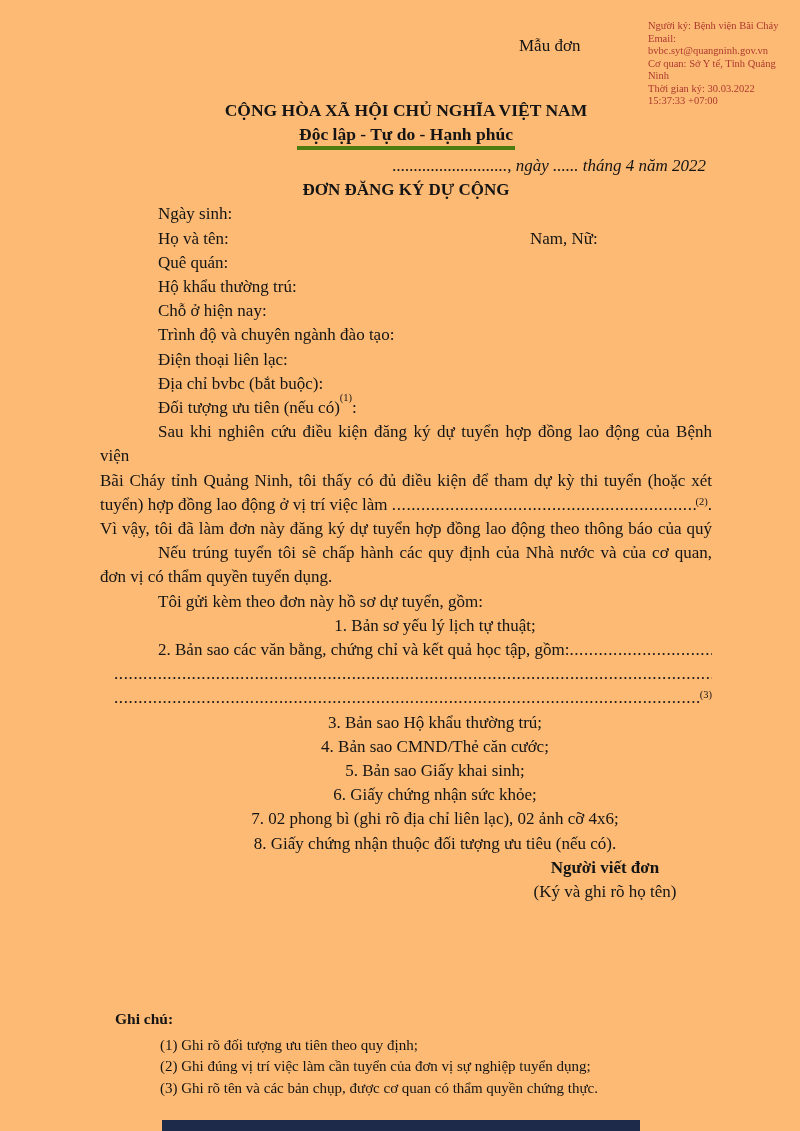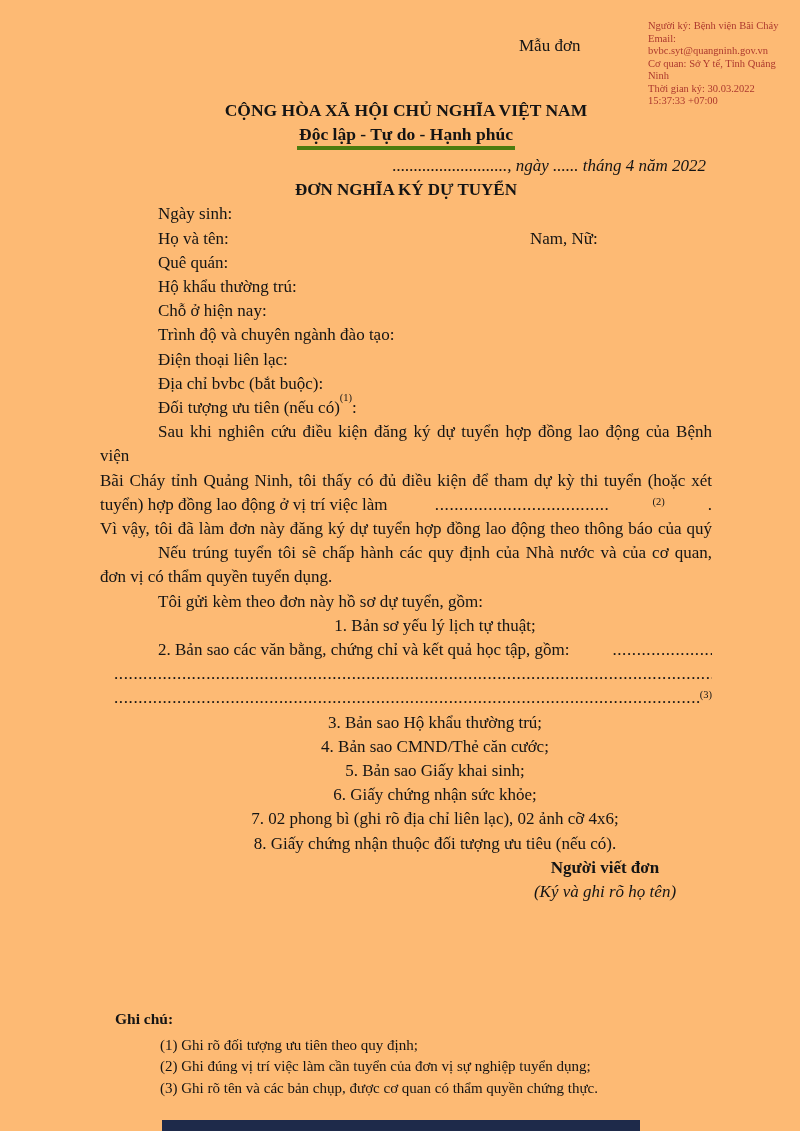--- a/index.html
+++ b/index.html
@@ -20,28 +20,28 @@
   .date{text-align:right;font-style:italic;padding-right:6px;}
   .title{text-align:center;font-weight:bold;}
   .fieldrow{position:relative;padding-left:58px;}
   .gender{position:absolute;left:430px;top:0;}
   sup,.sup{font-size:10.5px;position:relative;top:-5px;line-height:0;}
   .jline{text-align:justify;text-align-last:justify;}
   .ind{text-indent:58px;}
   .para{margin:0;text-align:justify;text-indent:58px;}
   .commit{margin:0;text-align:justify;text-indent:17px;}
   .item{padding-left:58px;text-align:center;}
-  .flexrow{display:flex;align-items:baseline;gap:43px;}
+  .flexrow{display:flex;align-items:baseline;}
   .flexrow .lead{white-space:pre;padding-left:58px;}
   .p1l3-text{white-space:pre;}
   .dotsfill{flex:1 1 auto;overflow:hidden;white-space:nowrap;letter-spacing:0.6px;}
   .dotline{display:flex;align-items:baseline;padding-left:14px;}
   .signer{margin-left:390px;width:230px;text-align:center;}
   .signer-title{font-weight:bold;}
-  .signer-note{font-style:italic;}
+  .signer-note{}
   
   .notes{position:absolute;left:100px;top:1008px;width:640px;font-size:15px;line-height:21.5px;}
   .notes-h{font-weight:bold;font-size:15.5px;padding-left:15px;margin-bottom:5px;}
   .note{padding-left:60px;}
   
   .bottom-bar{position:absolute;left:162px;bottom:0;width:478px;height:11px;}
 </style>
 </head>
 <body>
 
@@ -56,21 +56,21 @@
 
   <div class="mau-don">Mẫu đơn</div>
 
   <div class="nat">
     <div class="nat1">CỘNG HÒA XÃ HỘI CHỦ NGHĨA VIỆT NAM</div>
     <div class="nat2"><span>Độc lập - Tự do - Hạnh phúc</span></div>
   </div>
 
   <div class="body">
     <div class="date">..........................., ngày ......  tháng 4 năm 2022</div>
-    <div class="title">ĐƠN NGHĨA KÝ DỰ TUYỂN</div>
+    <div class="title">ĐƠN ĐĂNG KÝ DỰ CỘNG</div>
 
     <div class="fieldrow">Ngày sinh:</div>
     <div class="fieldrow">
       <span>Họ và tên:</span>
       <span class="gender">Nam, Nữ:</span>
     </div>
     <div class="fieldrow">Quê quán:</div>
     <div class="fieldrow">Hộ khẩu thường trú:</div>
     <div class="fieldrow">Chỗ ở hiện nay:</div>
     <div class="fieldrow">Trình độ và chuyên ngành đào tạo:</div>

